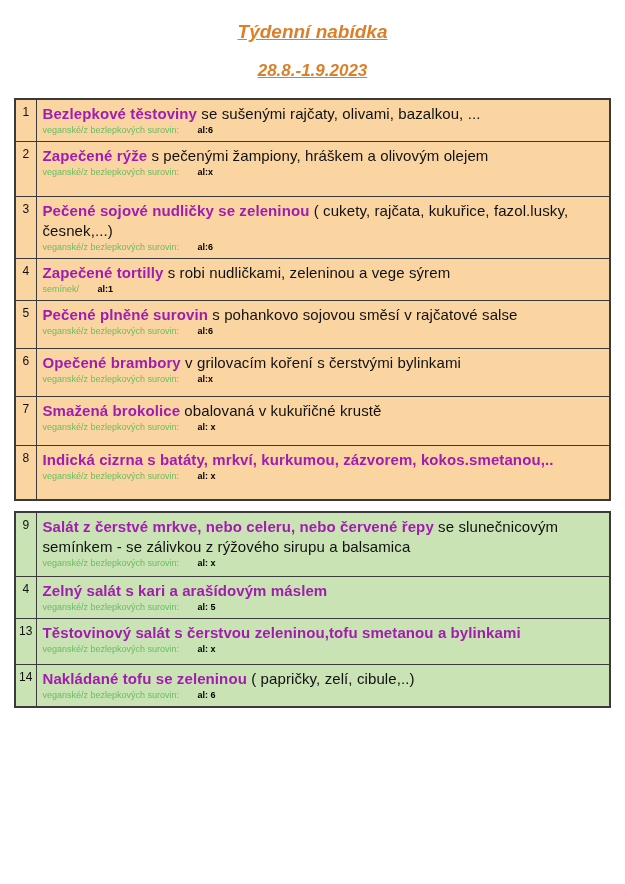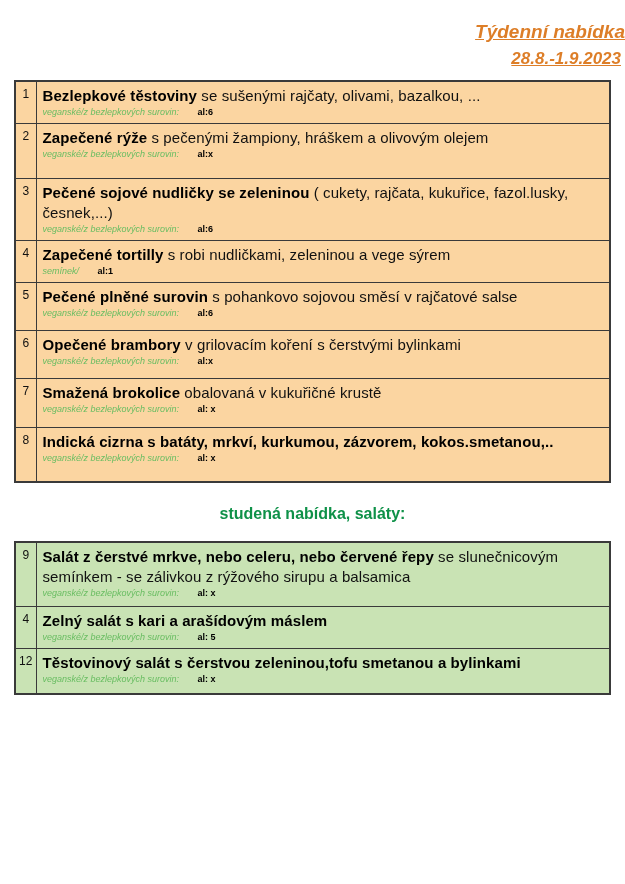--- a/index.html
+++ b/index.html
@@ -14,30 +14,30 @@
   *{ box-sizing: border-box; }
   html,body{ margin:0; padding:0; }
   body{
     width:625px; height:884px;
     background:#ffffff;
     font-family:"Liberation Sans", sans-serif;
     color:var(--text-col);
     overflow:hidden;
   }
   .doc{ padding-top:20px; }
-  .doc-header{ text-align:right; color:var(--title-orange); }
+  .doc-header{ text-align:center; color:var(--title-orange); }
   .doc-title{
     font-size:19px; font-weight:bold; font-style:italic;
     text-decoration:underline;
     line-height:1.25; margin:0;
   }
   .doc-date{
     font-size:17px; font-weight:bold; font-style:italic;
     text-decoration:underline;
-    line-height:1.3; margin:4px;
+    line-height:1.3; margin:16px;
   }
   .menu-table{
     border-collapse:collapse;
     margin:10px auto 0 14px;
     width:597px;
     table-layout:fixed;
   }
   .menu-table td{
     border:1.5px solid var(--border-col);
     vertical-align:top;
@@ -48,24 +48,24 @@
   .cold td{ background:var(--cold-bg); }
   .num-cell{
     width:21px;
     text-align:center;
     font-size:12px;
     padding-top:5px !important;
     line-height:1.2;
   }
   .content-cell{ padding:4px 4px 5px 6px !important; }
   .dish-line{ font-size:15px; line-height:20px; letter-spacing:0.1px; }
-  .dish-name{ font-weight:bold; color:#000000; }
+  .dish-name{ font-weight:bold; color:#a21caf; }
   .dish-desc{ font-weight:normal; }
   .sub-line{ font-size:9px; line-height:11px; margin-top:1px; white-space:nowrap; }
-  .diet-tag{ color:var(--tag-green);font-style:italic; }
+  .diet-tag{ color:var(--tag-green); }
   .allergens{ color:#000; font-weight:bold;padding-left:16px; }
   
   .warm tr:nth-child(1){ height:41px; }
   .warm tr:nth-child(2){ height:55px; }
   .warm tr:nth-child(3){ height:57px; }
   .warm tr:nth-child(4){ height:41px; }
   .warm tr:nth-child(5){ height:48px; }
   .warm tr:nth-child(6){ height:48px; }
   .warm tr:nth-child(7){ height:49px; }
   .warm tr:nth-child(8){ height:55px; }
@@ -152,21 +152,20 @@
   <tr class="menu-row">
     <td class="num-cell">8</td>
     <td class="content-cell">
       <div class="dish-line"><span class="dish-name">Indická cizrna s batáty, mrkví, kurkumou, zázvorem, kokos.smetanou,..</span><span class="dish-desc"></span></div>
       <div class="sub-line"><span class="diet-tag">veganské/z bezlepkových surovin:  </span><span class="allergens">al: x</span></div>
     </td>
   </tr>
 </tbody>
   </table>
 
-  <div class="section-title">studená nabídka, saláty:</div>
 
   <table class="menu-table cold">
     <tbody>
   <tr class="menu-row">
     <td class="num-cell">9</td>
     <td class="content-cell">
       <div class="dish-line"><span class="dish-name">Salát z čerstvé mrkve, nebo celeru, nebo červené řepy</span><span class="dish-desc"> se slunečnicovým semínkem - se zálivkou z rýžového sirupu a balsamica</span></div>
       <div class="sub-line"><span class="diet-tag">veganské/z bezlepkových surovin: </span><span class="allergens">al: x</span></div>
     </td>
   </tr>
@@ -174,23 +173,30 @@
 
   <tr class="menu-row">
     <td class="num-cell">4</td>
     <td class="content-cell">
       <div class="dish-line"><span class="dish-name">Zelný salát s kari a arašídovým máslem</span><span class="dish-desc"></span></div>
       <div class="sub-line"><span class="diet-tag">veganské/z bezlepkových surovin: </span><span class="allergens">al: 5</span></div>
     </td>
   </tr>
 
   <tr class="menu-row">
-    <td class="num-cell">12</td>
+    <td class="num-cell">13</td>
     <td class="content-cell">
       <div class="dish-line"><span class="dish-name">Těstovinový salát s čerstvou zeleninou,tofu smetanou a bylinkami</span><span class="dish-desc"></span></div>
       <div class="sub-line"><span class="diet-tag">veganské/z bezlepkových surovin: </span><span class="allergens">al: x</span></div>
     </td>
   </tr>
 
+  <tr class="menu-row">
+    <td class="num-cell">14</td>
+    <td class="content-cell">
+      <div class="dish-line"><span class="dish-name">Nakládané tofu se zeleninou</span><span class="dish-desc"> ( papričky, zelí, cibule,..)</span></div>
+      <div class="sub-line"><span class="diet-tag">veganské/z bezlepkových surovin: </span><span class="allergens">al: 6</span></div>
+    </td>
+  </tr>
 </tbody>
   </table>
 
 </div>
 
 </body></html>

